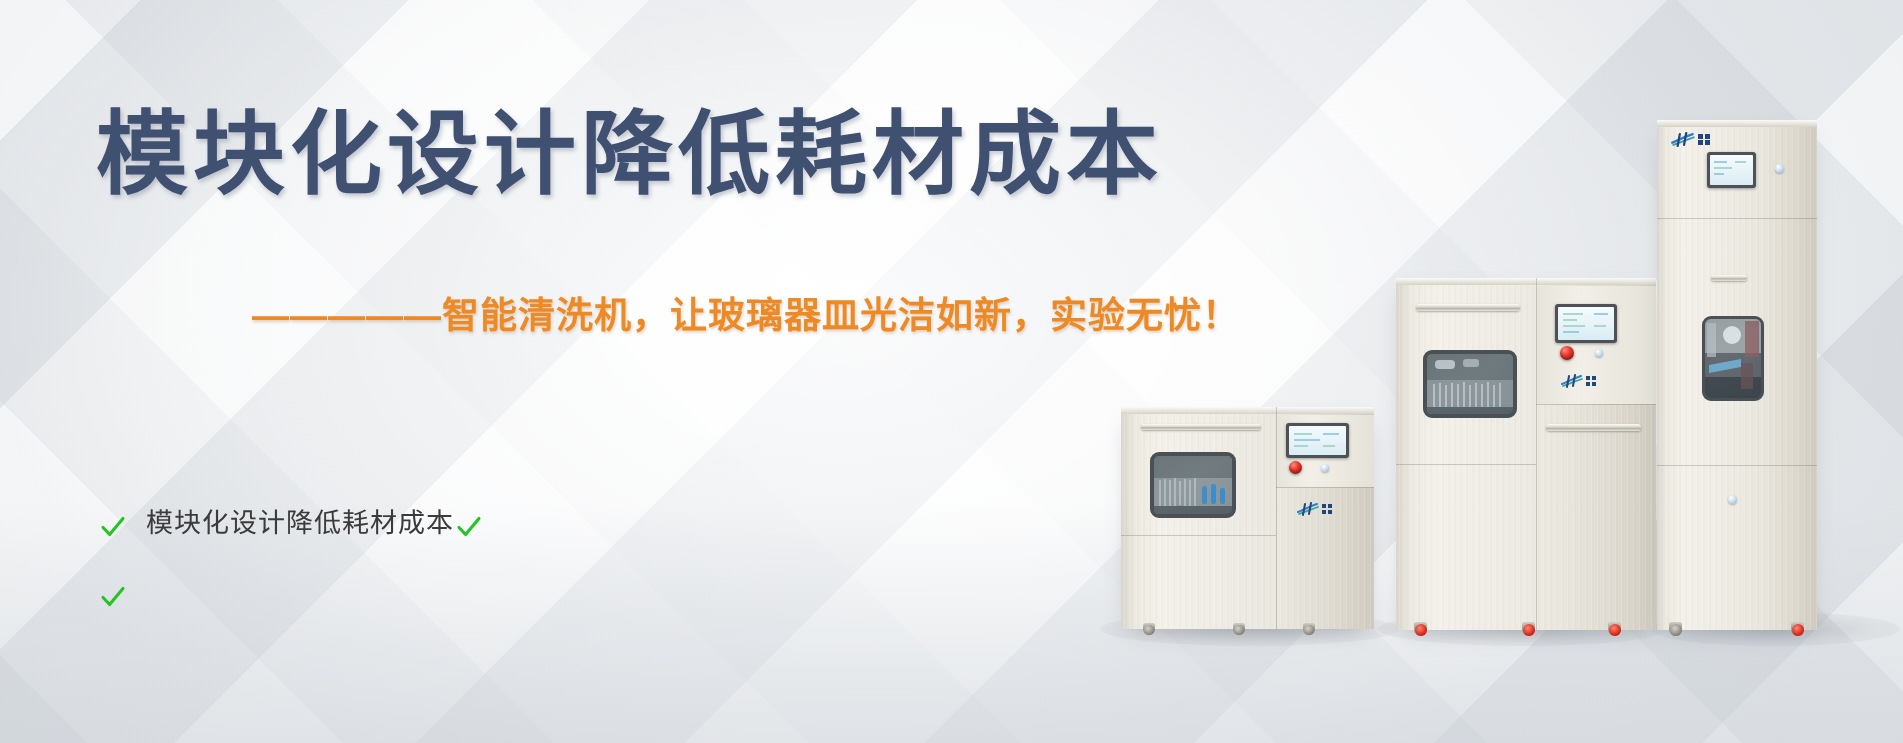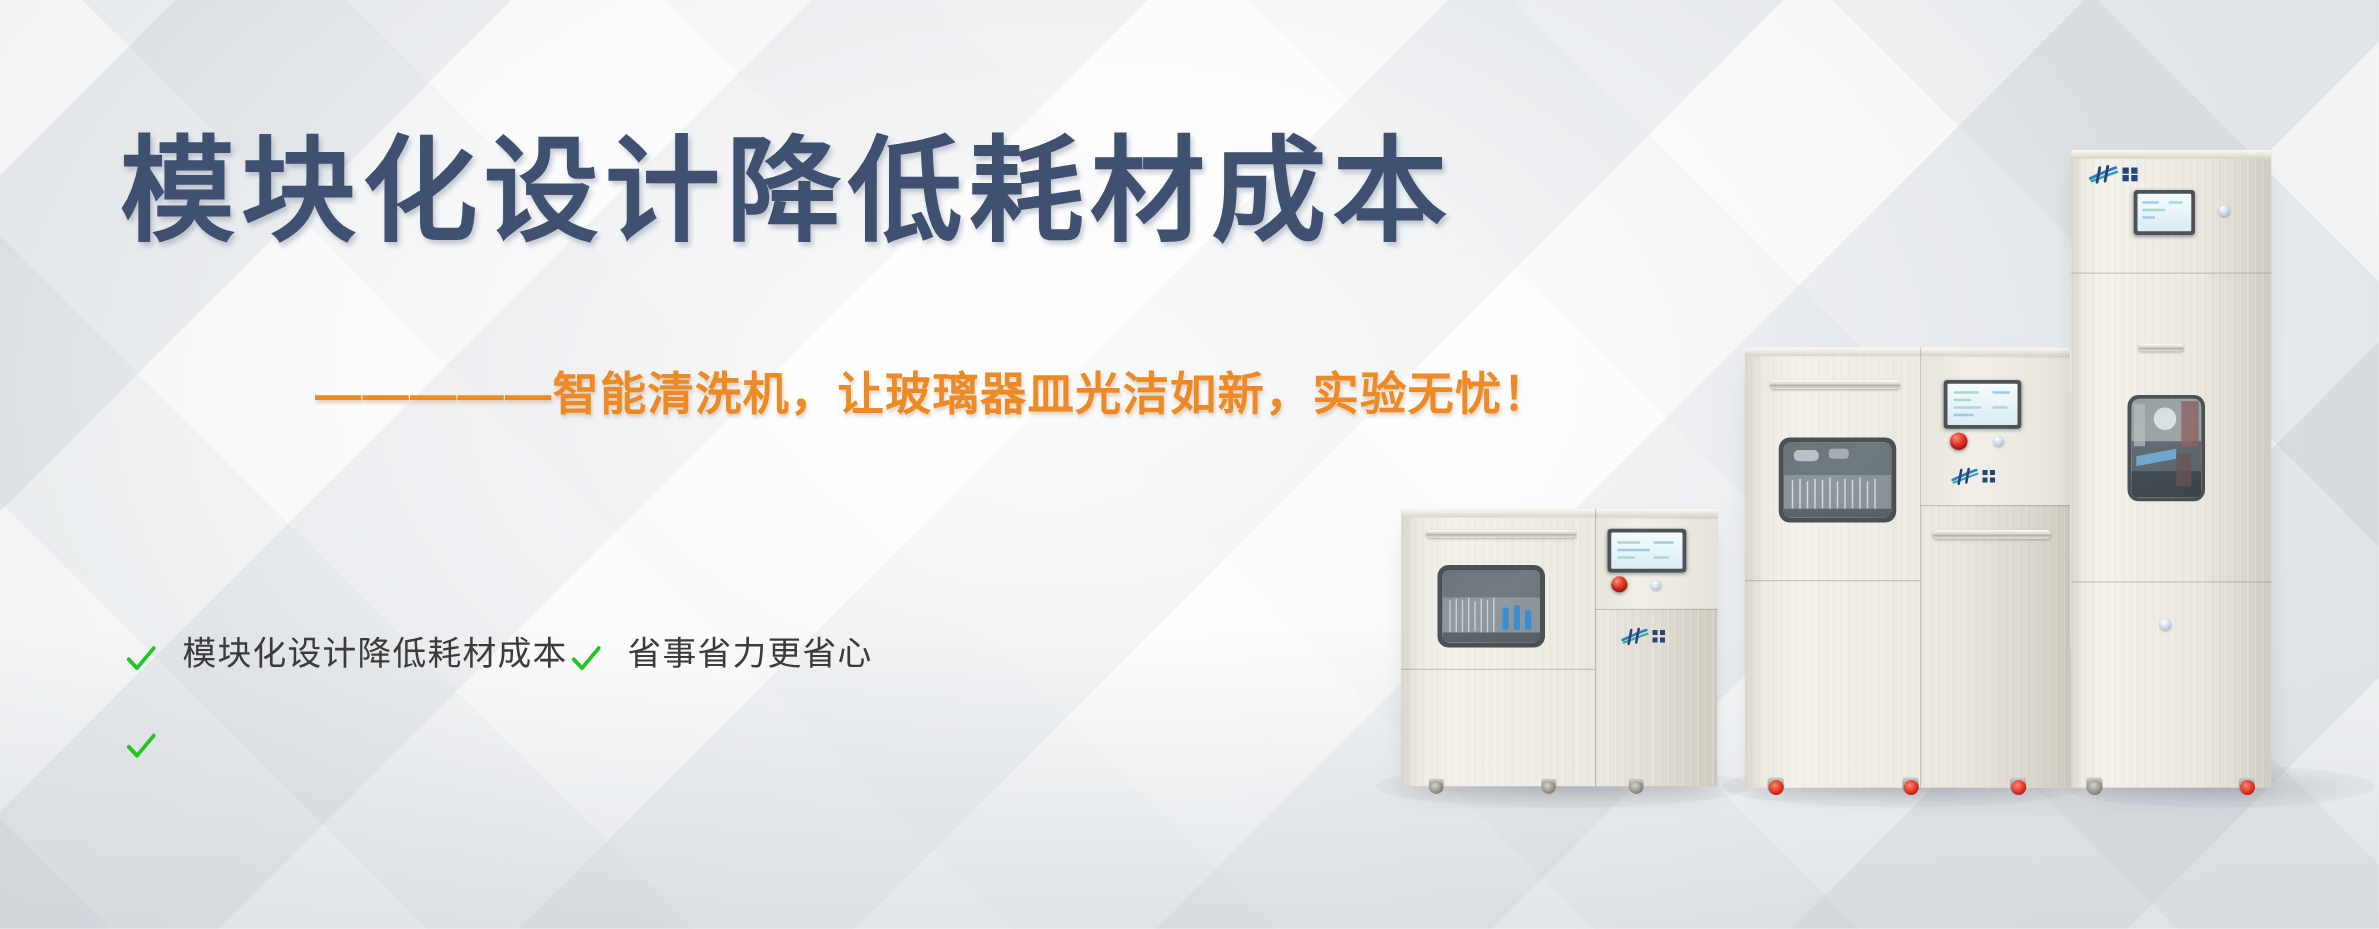--- a/index.html
+++ b/index.html
@@ -204,21 +204,20 @@
         <svg class="check" viewBox="0 0 26 26">
           <path d="M3 13.5 L9.6 20.5 L23 4.5" fill="none" stroke="#22c522" stroke-width="3.1" stroke-linecap="round" stroke-linejoin="round"></path>
         </svg>
         <span class="feature-text">模块化设计降低耗材成本</span>
       </div>
 
       <div class="feature">
         <svg class="check" viewBox="0 0 26 26">
           <path d="M3 13.5 L9.6 20.5 L23 4.5" fill="none" stroke="#22c522" stroke-width="3.1" stroke-linecap="round" stroke-linejoin="round"></path>
         </svg>
-        <span class="feature-text">省事省力更省心</span>
       </div>
 
       <div class="feature">
         <svg class="check" viewBox="0 0 26 26">
           <path d="M3 13.5 L9.6 20.5 L23 4.5" fill="none" stroke="#22c522" stroke-width="3.1" stroke-linecap="round" stroke-linejoin="round"></path>
         </svg>
       </div>
 
 
     </div>

